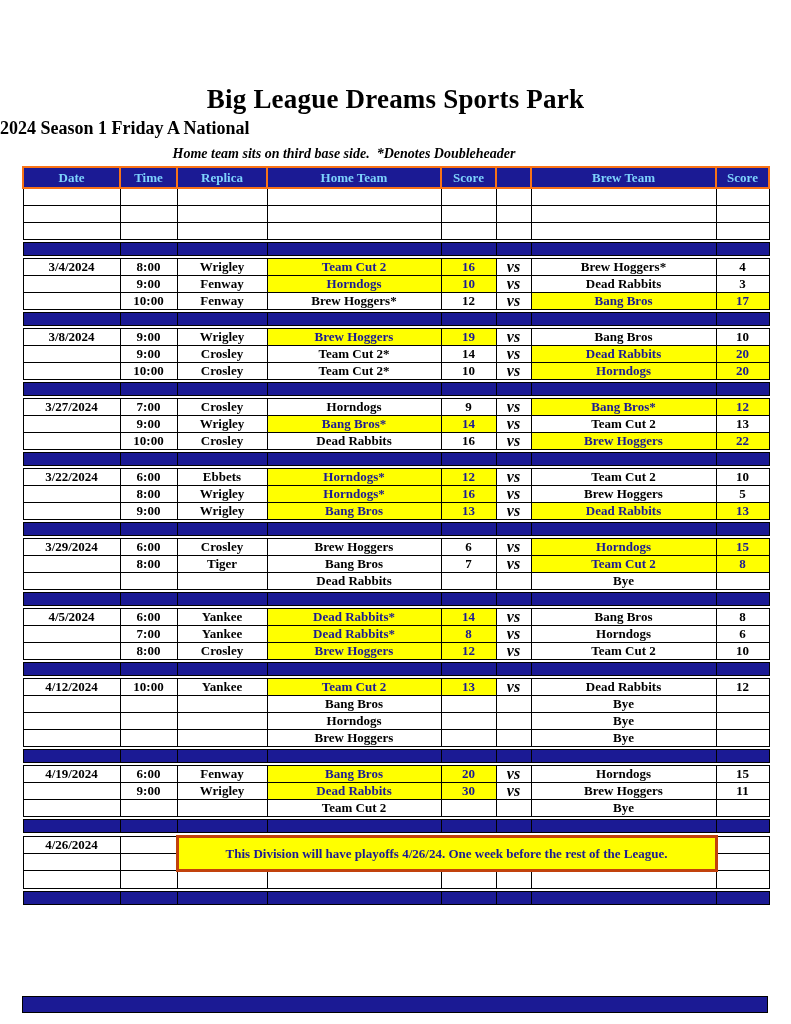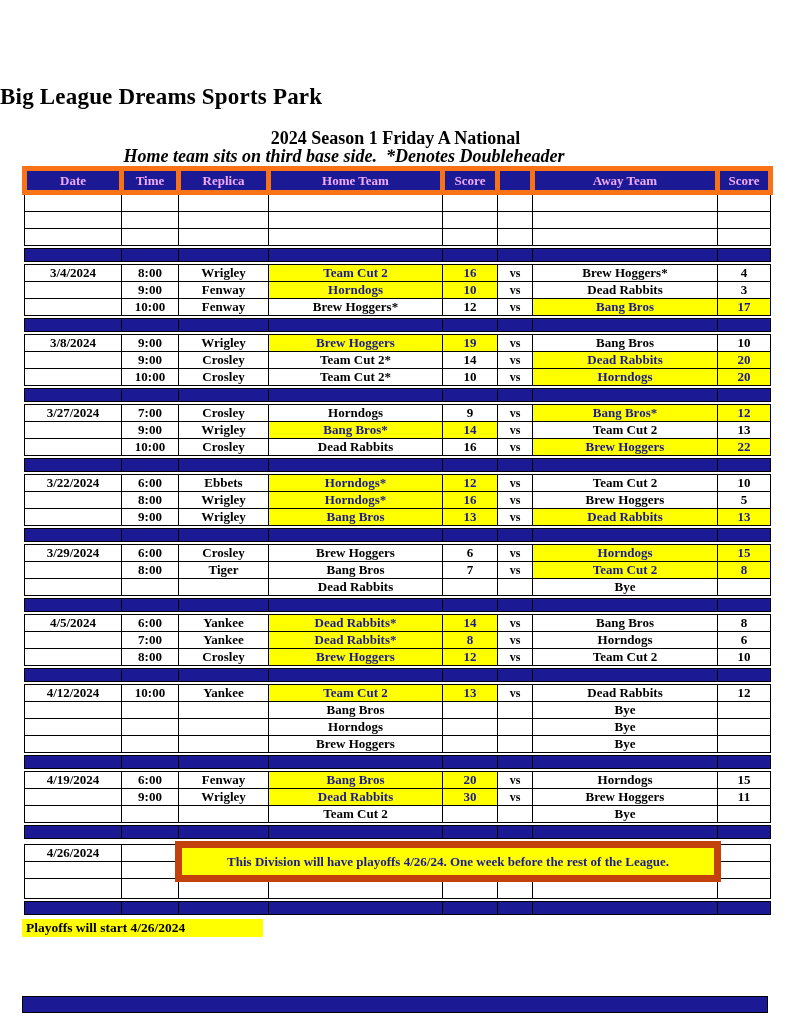--- a/index.html
+++ b/index.html
@@ -1,32 +1,32 @@
 <!DOCTYPE html>
 <html style="--navy: #1b1a94; --yellow: #ffff00;"><head>
 <meta charset="utf-8">
 <style>
   html,body{margin:0;padding:0;}
   body{width:791px;height:1024px;background:#ffffff;position:relative;overflow:hidden;
        font-family:"Liberation Serif",serif;font-weight:bold;color:#000;}
   .abs{position:absolute;}
-  .title{top:84px;left:0;width:791px;font-size:23px;letter-spacing:.2px;}
-  .subtitle{top:128px;left:0;width:791px;text-align:center;font-size:18px;}
-  .tagline{top:146px;left:0;width:688px;text-align:center;font-size:18px;font-style:italic;white-space:pre;}
+  .title{top:84px;left:0;width:791px;text-align:center;font-size:27px;letter-spacing:.2px;}
+  .subtitle{top:118px;left:0;width:791px;font-size:18px;}
+  .tagline{top:146px;left:0;width:688px;text-align:center;font-size:14px;font-style:italic;white-space:pre;}
   .sheet{position:absolute;left:22px;top:166px;width:746px;}
   table{border-collapse:collapse;table-layout:fixed;width:746px;}
   td{padding:0;height:16px;text-align:center;font-size:13px;font-weight:bold;
      overflow:hidden;white-space:nowrap;line-height:16px;}
   td.b{border:1px solid #000;}
-  tr.hdr td{background:var(--navy);color:#f0abfc;border:5px solid #f97316;height:19px;font-size:13px;margin-top:46px;}
+  tr.hdr td{background:var(--navy);color:#7dd3fc;border:2px solid #f97316;height:19px;font-size:13px;margin-top:46px;}
   tr.gap td{height:2px;line-height:2px;border:none;}
   tr.sep td{background:var(--navy);border:1px solid #000;height:12px;line-height:12px;}
   td.ylw{background:var(--yellow);color:var(--navy);}
-  td.vs{font-size:12px;}
-  td.msgbox{background:var(--yellow);color:var(--navy);border:7px solid #c2410c;font-size:13px;margin-top:44px;}
+  td.vs{font-style:italic;font-size:16px;}
+  td.msgbox{background:var(--yellow);color:var(--navy);border:3px solid #c2410c;font-size:13px;margin-top:44px;}
   .note{margin-top:2px;width:237px;height:18px;background:var(--yellow);
         font-size:13.5px;line-height:18px;text-align:left;padding-left:4px;}
   .bottombar{left:22px;top:996px;width:746px;height:17px;background:var(--navy);border:1px solid #000;box-sizing:border-box;}
 </style>
 </head>
 <body>
 
 <div class="abs title">Big League Dreams Sports Park</div>
 <div class="abs subtitle">2024 Season 1 Friday A National</div>
 <div class="abs tagline">Home team sits on third base side.  *Denotes Doubleheader</div>
@@ -44,21 +44,21 @@
         <col style="width:53px">
     </colgroup>
     <tbody>
         <tr class="hdr">
           <td class="">Date</td>
           <td class="">Time</td>
           <td class="">Replica</td>
           <td class="">Home Team</td>
           <td class="">Score</td>
           <td class=""></td>
-          <td class="">Away Team</td>
+          <td class="">Brew Team</td>
           <td class="">Score</td>
         </tr>
         <tr>
           <td class="b"></td>
           <td class="b"></td>
           <td class="b"></td>
           <td class="b"></td>
           <td class="b"></td>
           <td class="b"></td>
           <td class="b"></td>
@@ -510,16 +510,15 @@
           <td class=""></td>
           <td class=""></td>
           <td class=""></td>
           <td class=""></td>
         </tr>
         <tr class="gap">
           <td class="" colspan="8"></td>
         </tr>
       </tbody>
   </table>
-  <div class="note">Playoffs will start 4/26/2024</div>
 </div>
 
 <div class="abs bottombar"></div>
 
 </body></html>

